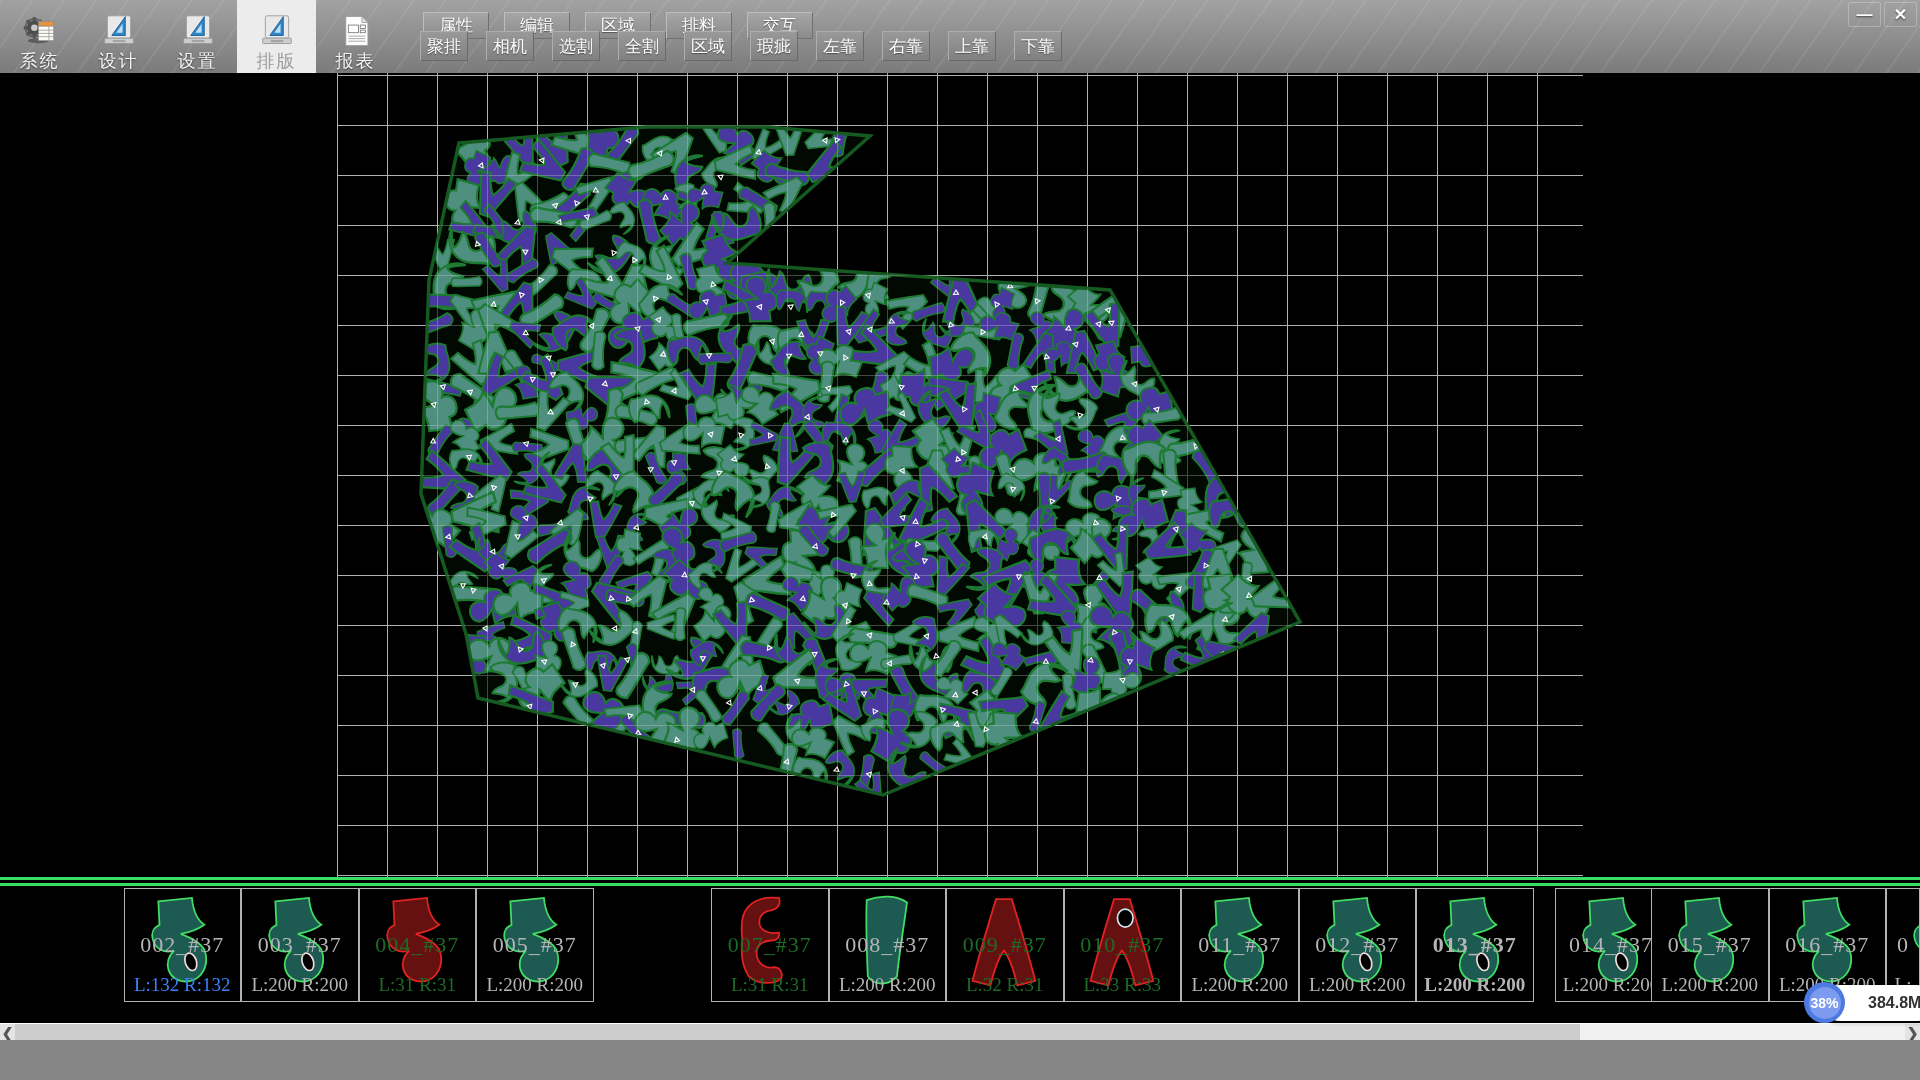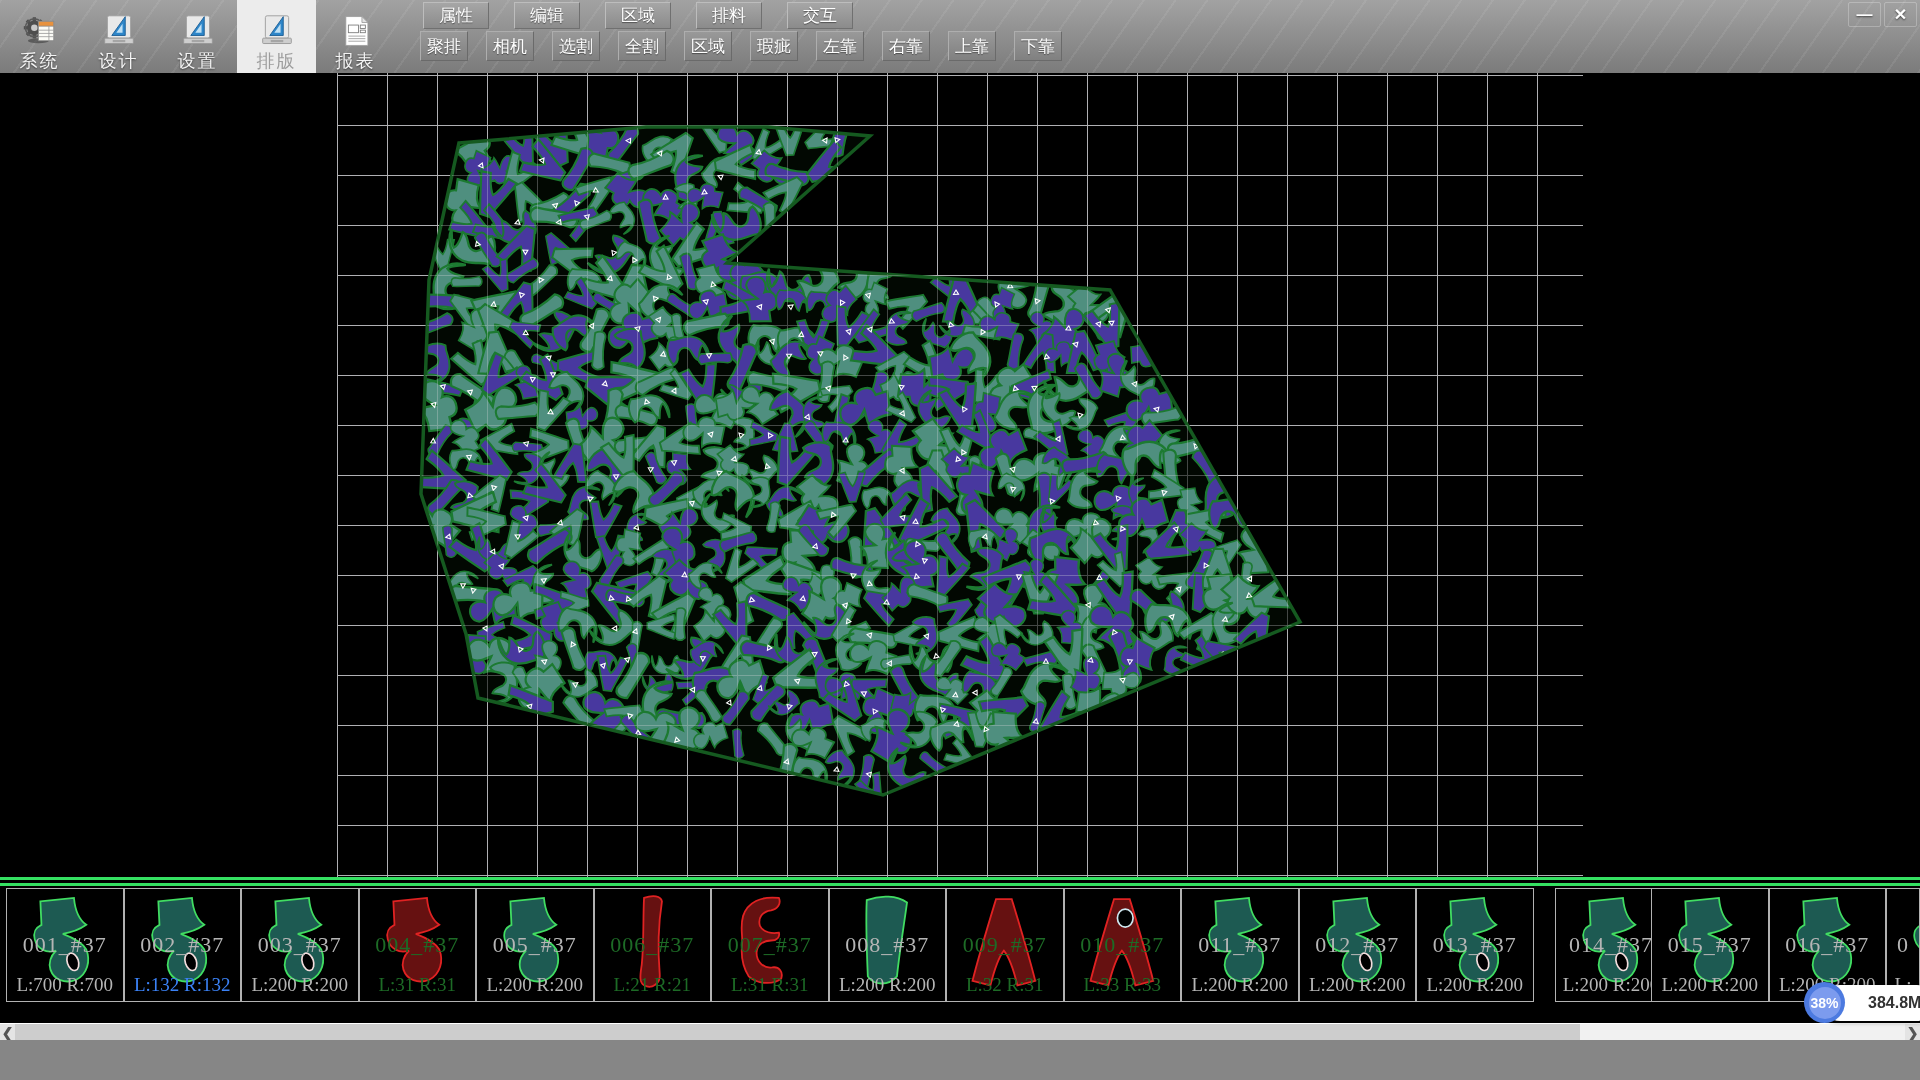--- a/index.html
+++ b/index.html
@@ -11,21 +11,21 @@
           background:linear-gradient(#a2a2a2,#7b7b7b)}
   .chrome .streaks{position:absolute;inset:0;pointer-events:none;
           background:repeating-linear-gradient(125deg,rgba(255,255,255,.07) 0 2px,transparent 2px 26px)}
   .bigbtns{position:absolute;left:0;top:0;height:73px;display:flex}
   .bigbtn{width:79px;height:73px;display:flex;flex-direction:column;align-items:center;
           padding-top:14px;box-sizing:border-box;cursor:pointer;position:relative}
   .bigbtn .lbl{margin-top:1px;font-size:18px;color:#f4f4f4;letter-spacing:2px;
           text-shadow:0 1px 2px rgba(0,0,0,.55)}
   .bigbtn.selected{background:#ececec}
   .bigbtn.selected .lbl{color:#9d9d9d;text-shadow:none}
-  .menurow1{position:absolute;left:423px;top:2px;display:flex;gap:25px}
+  .menurow1{position:absolute;left:423px;top:12px;display:flex;gap:15px}
   .menurow2{position:absolute;left:420px;top:31px;display:flex;gap:18px}
   .mbtn{min-width:66px;height:27px;display:flex;align-items:center;justify-content:center;
         font-size:17px;color:#fff;background:linear-gradient(#a6a6a6,#8b8b8b);
         border:1px solid #bdbdbd;border-right-color:#707070;border-bottom-color:#707070;
         text-shadow:0 1px 1px rgba(0,0,0,.45);cursor:pointer;box-sizing:border-box}
   .tbtn{width:48px;height:30px;display:flex;align-items:center;justify-content:center;
         font-size:17px;color:#fff;background:linear-gradient(#999,#808080);
         border:1px solid #aeaeae;border-right-color:#6a6a6a;border-bottom-color:#6a6a6a;
         text-shadow:0 1px 1px rgba(0,0,0,.45);cursor:pointer;box-sizing:border-box}
   .winbtns{position:absolute;right:3px;top:2px;display:flex;gap:3px}
@@ -1010,110 +1010,95 @@
           <line x1="0" y1="702.5" x2="1246" y2="702.5"></line>
           <line x1="0" y1="752.5" x2="1246" y2="752.5"></line>
           <line x1="0" y1="802.5" x2="1246" y2="802.5"></line>
         </g>
  </svg>
     </div>
 
   <div class="sep"></div>
 
   <div class="thumbs" id="thumbHost">
-      <div class="cell" style="left: 6px; width: 117.5px;">
+      <div class="cell" style="left: 123.5px; width: 117.5px;">
         <svg width="116" height="112" viewBox="0 0 100 100">
        <path d="M28,11 L58,8 C59,19 62,27 69,32 C62,37 55,39 48,40 C56,43 65,47 69,54 C73,64 70,76 60,81 C50,85 40,81 37,72 C35,65 38,59 42,55 C33,58 25,53 23,45 C21,37 25,34 29,32 Z" fill="#1d5a52" stroke="#41dd62" stroke-width="1.6"></path>
           <ellipse cx="57" cy="65" rx="5" ry="8" transform="rotate(-18 57 65)" fill="#000" stroke="#f2dcdc" stroke-width="1.5"></ellipse>
      </svg>
-     <div class="nm" style="color:#b5b5b5">001_#37</div>
-     <div class="lr" style="color:#b5b5b5">L:700 R:700</div>
-      </div>
-      <div class="cell" style="left: 123.5px; width: 117.5px;">
+     <div class="nm" style="color:#b5b5b5">002_#37</div>
+     <div class="lr" style="color:#3b82f6">L:132 R:132</div>
+      </div>
+      <div class="cell" style="left: 241px; width: 117.5px;">
         <svg width="116" height="112" viewBox="0 0 100 100">
        <path d="M28,11 L58,8 C59,19 62,27 69,32 C62,37 55,39 48,40 C56,43 65,47 69,54 C73,64 70,76 60,81 C50,85 40,81 37,72 C35,65 38,59 42,55 C33,58 25,53 23,45 C21,37 25,34 29,32 Z" fill="#1d5a52" stroke="#41dd62" stroke-width="1.6"></path>
           <ellipse cx="57" cy="65" rx="5" ry="8" transform="rotate(-18 57 65)" fill="#000" stroke="#f2dcdc" stroke-width="1.5"></ellipse>
      </svg>
-     <div class="nm" style="color:#b5b5b5">002_#37</div>
-     <div class="lr" style="color:#3b82f6">L:132 R:132</div>
-      </div>
-      <div class="cell" style="left: 241px; width: 117.5px;">
+     <div class="nm" style="color:#b5b5b5">003_#37</div>
+     <div class="lr" style="color:#b5b5b5">L:200 R:200</div>
+      </div>
+      <div class="cell" style="left: 358.5px; width: 117.5px;">
+        <svg width="116" height="112" viewBox="0 0 100 100">
+       <path d="M28,11 L58,8 C59,19 62,27 69,32 C62,37 55,39 48,40 C56,43 65,47 69,54 C73,64 70,76 60,81 C50,85 40,81 37,72 C35,65 38,59 42,55 C33,58 25,53 23,45 C21,37 25,34 29,32 Z" fill="#661111" stroke="#e02222" stroke-width="1.6"></path>
+     </svg>
+     <div class="nm" style="color:#1d6b26">004_#37</div>
+     <div class="lr" style="color:#1d6b26">L:31 R:31</div>
+      </div>
+      <div class="cell" style="left: 476px; width: 117.5px;">
+        <svg width="116" height="112" viewBox="0 0 100 100">
+       <path d="M28,11 L58,8 C59,19 62,27 69,32 C62,37 55,39 48,40 C56,43 65,47 69,54 C73,64 70,76 60,81 C50,85 40,81 37,72 C35,65 38,59 42,55 C33,58 25,53 23,45 C21,37 25,34 29,32 Z" fill="#1d5a52" stroke="#41dd62" stroke-width="1.6"></path>
+     </svg>
+     <div class="nm" style="color:#b5b5b5">005_#37</div>
+     <div class="lr" style="color:#b5b5b5">L:200 R:200</div>
+      </div>
+      <div class="cell" style="left: 711px; width: 117.5px;">
+        <svg width="116" height="112" viewBox="0 0 100 100">
+       <path d="M58,8 C42,6 30,12 26,24 C23,34 26,42 25,50 C24,60 26,70 31,78 C40,86 54,85 60,80 C62,74 58,69 52,70 C44,71 38,65 38,57 C38,50 44,46 51,46 C56,46 59,43 58,39 C52,40 44,39 41,33 C39,26 43,20 51,19 C57,18 60,13 58,8 Z" fill="#661111" stroke="#e02222" stroke-width="1.6"></path>
+     </svg>
+     <div class="nm" style="color:#1d6b26">007_#37</div>
+     <div class="lr" style="color:#1d6b26">L:31 R:31</div>
+      </div>
+      <div class="cell" style="left: 828.5px; width: 117.5px;">
+        <svg width="116" height="112" viewBox="0 0 100 100">
+       <path d="M31,10 C44,5 58,6 67,12 C64,34 60,58 58,78 C50,87 37,86 32,78 C31,55 30,32 31,10 Z" fill="#1d5a52" stroke="#41dd62" stroke-width="1.6"></path>
+     </svg>
+     <div class="nm" style="color:#b5b5b5">008_#37</div>
+     <div class="lr" style="color:#b5b5b5">L:200 R:200</div>
+      </div>
+      <div class="cell" style="left: 946px; width: 117.5px;">
+        <svg width="116" height="112" viewBox="0 0 100 100">
+       <path d="M42,9 L56,9 C63,32 71,58 77,82 L61,86 C57,69 53,60 49,55 C45,60 41,70 37,86 L21,82 C27,58 35,32 42,9 Z" fill="#661111" stroke="#e02222" stroke-width="1.6"></path>
+     </svg>
+     <div class="nm" style="color:#1d6b26">009_#37</div>
+     <div class="lr" style="color:#1d6b26">L:32 R:31</div>
+      </div>
+      <div class="cell" style="left: 1063.5px; width: 117.5px;">
+        <svg width="116" height="112" viewBox="0 0 100 100">
+       <path d="M42,9 L56,9 C63,32 71,58 77,82 L61,86 C57,69 53,60 49,55 C45,60 41,70 37,86 L21,82 C27,58 35,32 42,9 Z" fill="#661111" stroke="#e02222" stroke-width="1.6"></path>
+          <ellipse cx="52" cy="26" rx="7" ry="8" fill="#000" stroke="#cfe8f0" stroke-width="1.5"></ellipse>
+     </svg>
+     <div class="nm" style="color:#1d6b26">010_#37</div>
+     <div class="lr" style="color:#1d6b26">L:33 R:33</div>
+      </div>
+      <div class="cell" style="left: 1181px; width: 117.5px;">
+        <svg width="116" height="112" viewBox="0 0 100 100">
+       <path d="M28,11 L58,8 C59,19 62,27 69,32 C62,37 55,39 48,40 C56,43 65,47 69,54 C73,64 70,76 60,81 C50,85 40,81 37,72 C35,65 38,59 42,55 C33,58 25,53 23,45 C21,37 25,34 29,32 Z" fill="#1d5a52" stroke="#41dd62" stroke-width="1.6"></path>
+     </svg>
+     <div class="nm" style="color:#b5b5b5">011_#37</div>
+     <div class="lr" style="color:#b5b5b5">L:200 R:200</div>
+      </div>
+      <div class="cell" style="left: 1298.5px; width: 117.5px;">
         <svg width="116" height="112" viewBox="0 0 100 100">
        <path d="M28,11 L58,8 C59,19 62,27 69,32 C62,37 55,39 48,40 C56,43 65,47 69,54 C73,64 70,76 60,81 C50,85 40,81 37,72 C35,65 38,59 42,55 C33,58 25,53 23,45 C21,37 25,34 29,32 Z" fill="#1d5a52" stroke="#41dd62" stroke-width="1.6"></path>
           <ellipse cx="57" cy="65" rx="5" ry="8" transform="rotate(-18 57 65)" fill="#000" stroke="#f2dcdc" stroke-width="1.5"></ellipse>
      </svg>
-     <div class="nm" style="color:#b5b5b5">003_#37</div>
-     <div class="lr" style="color:#b5b5b5">L:200 R:200</div>
-      </div>
-      <div class="cell" style="left: 358.5px; width: 117.5px;">
-        <svg width="116" height="112" viewBox="0 0 100 100">
-       <path d="M28,11 L58,8 C59,19 62,27 69,32 C62,37 55,39 48,40 C56,43 65,47 69,54 C73,64 70,76 60,81 C50,85 40,81 37,72 C35,65 38,59 42,55 C33,58 25,53 23,45 C21,37 25,34 29,32 Z" fill="#661111" stroke="#e02222" stroke-width="1.6"></path>
-     </svg>
-     <div class="nm" style="color:#1d6b26">004_#37</div>
-     <div class="lr" style="color:#1d6b26">L:31 R:31</div>
-      </div>
-      <div class="cell" style="left: 476px; width: 117.5px;">
-        <svg width="116" height="112" viewBox="0 0 100 100">
-       <path d="M28,11 L58,8 C59,19 62,27 69,32 C62,37 55,39 48,40 C56,43 65,47 69,54 C73,64 70,76 60,81 C50,85 40,81 37,72 C35,65 38,59 42,55 C33,58 25,53 23,45 C21,37 25,34 29,32 Z" fill="#1d5a52" stroke="#41dd62" stroke-width="1.6"></path>
-     </svg>
-     <div class="nm" style="color:#b5b5b5">005_#37</div>
-     <div class="lr" style="color:#b5b5b5">L:200 R:200</div>
-      </div>
-      <div class="cell" style="left: 593.5px; width: 117.5px;">
-        <svg width="116" height="112" viewBox="0 0 100 100">
-       <path d="M42,8 C50,5 57,6 58,11 C55,30 54,52 56,76 C57,84 49,90 42,86 C37,83 39,75 40,67 C42,47 41,26 42,8 Z" fill="#661111" stroke="#e02222" stroke-width="1.6"></path>
-     </svg>
-     <div class="nm" style="color:#1d6b26">006_#37</div>
-     <div class="lr" style="color:#1d6b26">L:21 R:21</div>
-      </div>
-      <div class="cell" style="left: 711px; width: 117.5px;">
-        <svg width="116" height="112" viewBox="0 0 100 100">
-       <path d="M58,8 C42,6 30,12 26,24 C23,34 26,42 25,50 C24,60 26,70 31,78 C40,86 54,85 60,80 C62,74 58,69 52,70 C44,71 38,65 38,57 C38,50 44,46 51,46 C56,46 59,43 58,39 C52,40 44,39 41,33 C39,26 43,20 51,19 C57,18 60,13 58,8 Z" fill="#661111" stroke="#e02222" stroke-width="1.6"></path>
-     </svg>
-     <div class="nm" style="color:#1d6b26">007_#37</div>
-     <div class="lr" style="color:#1d6b26">L:31 R:31</div>
-      </div>
-      <div class="cell" style="left: 828.5px; width: 117.5px;">
-        <svg width="116" height="112" viewBox="0 0 100 100">
-       <path d="M31,10 C44,5 58,6 67,12 C64,34 60,58 58,78 C50,87 37,86 32,78 C31,55 30,32 31,10 Z" fill="#1d5a52" stroke="#41dd62" stroke-width="1.6"></path>
-     </svg>
-     <div class="nm" style="color:#b5b5b5">008_#37</div>
-     <div class="lr" style="color:#b5b5b5">L:200 R:200</div>
-      </div>
-      <div class="cell" style="left: 946px; width: 117.5px;">
-        <svg width="116" height="112" viewBox="0 0 100 100">
-       <path d="M42,9 L56,9 C63,32 71,58 77,82 L61,86 C57,69 53,60 49,55 C45,60 41,70 37,86 L21,82 C27,58 35,32 42,9 Z" fill="#661111" stroke="#e02222" stroke-width="1.6"></path>
-     </svg>
-     <div class="nm" style="color:#1d6b26">009_#37</div>
-     <div class="lr" style="color:#1d6b26">L:32 R:31</div>
-      </div>
-      <div class="cell" style="left: 1063.5px; width: 117.5px;">
-        <svg width="116" height="112" viewBox="0 0 100 100">
-       <path d="M42,9 L56,9 C63,32 71,58 77,82 L61,86 C57,69 53,60 49,55 C45,60 41,70 37,86 L21,82 C27,58 35,32 42,9 Z" fill="#661111" stroke="#e02222" stroke-width="1.6"></path>
-          <ellipse cx="52" cy="26" rx="7" ry="8" fill="#000" stroke="#cfe8f0" stroke-width="1.5"></ellipse>
-     </svg>
-     <div class="nm" style="color:#1d6b26">010_#37</div>
-     <div class="lr" style="color:#1d6b26">L:33 R:33</div>
-      </div>
-      <div class="cell" style="left: 1181px; width: 117.5px;">
-        <svg width="116" height="112" viewBox="0 0 100 100">
-       <path d="M28,11 L58,8 C59,19 62,27 69,32 C62,37 55,39 48,40 C56,43 65,47 69,54 C73,64 70,76 60,81 C50,85 40,81 37,72 C35,65 38,59 42,55 C33,58 25,53 23,45 C21,37 25,34 29,32 Z" fill="#1d5a52" stroke="#41dd62" stroke-width="1.6"></path>
-     </svg>
-     <div class="nm" style="color:#b5b5b5">011_#37</div>
-     <div class="lr" style="color:#b5b5b5">L:200 R:200</div>
-      </div>
-      <div class="cell" style="left: 1298.5px; width: 117.5px;">
-        <svg width="116" height="112" viewBox="0 0 100 100">
-       <path d="M28,11 L58,8 C59,19 62,27 69,32 C62,37 55,39 48,40 C56,43 65,47 69,54 C73,64 70,76 60,81 C50,85 40,81 37,72 C35,65 38,59 42,55 C33,58 25,53 23,45 C21,37 25,34 29,32 Z" fill="#1d5a52" stroke="#41dd62" stroke-width="1.6"></path>
-          <ellipse cx="57" cy="65" rx="5" ry="8" transform="rotate(-18 57 65)" fill="#000" stroke="#f2dcdc" stroke-width="1.5"></ellipse>
-     </svg>
      <div class="nm" style="color:#b5b5b5">012_#37</div>
      <div class="lr" style="color:#b5b5b5">L:200 R:200</div>
       </div>
-      <div class="cell" style="left: 1416px; width: 117.5px;">
+      <div class="cell" style="left: 1416px; width: 117.5px; font-weight: bold;">
         <svg width="116" height="112" viewBox="0 0 100 100">
        <path d="M28,11 L58,8 C59,19 62,27 69,32 C62,37 55,39 48,40 C56,43 65,47 69,54 C73,64 70,76 60,81 C50,85 40,81 37,72 C35,65 38,59 42,55 C33,58 25,53 23,45 C21,37 25,34 29,32 Z" fill="#1d5a52" stroke="#41dd62" stroke-width="1.6"></path>
           <ellipse cx="57" cy="65" rx="5" ry="8" transform="rotate(-18 57 65)" fill="#000" stroke="#f2dcdc" stroke-width="1.5"></ellipse>
      </svg>
      <div class="nm" style="color:#b5b5b5">013_#37</div>
      <div class="lr" style="color:#b5b5b5">L:200 R:200</div>
       </div>
       <div class="cell" style="left: 1555px; width: 112px;">
         <svg width="116" height="112" viewBox="0 0 100 100">
        <path d="M28,11 L58,8 C59,19 62,27 69,32 C62,37 55,39 48,40 C56,43 65,47 69,54 C73,64 70,76 60,81 C50,85 40,81 37,72 C35,65 38,59 42,55 C33,58 25,53 23,45 C21,37 25,34 29,32 Z" fill="#1d5a52" stroke="#41dd62" stroke-width="1.6"></path>

